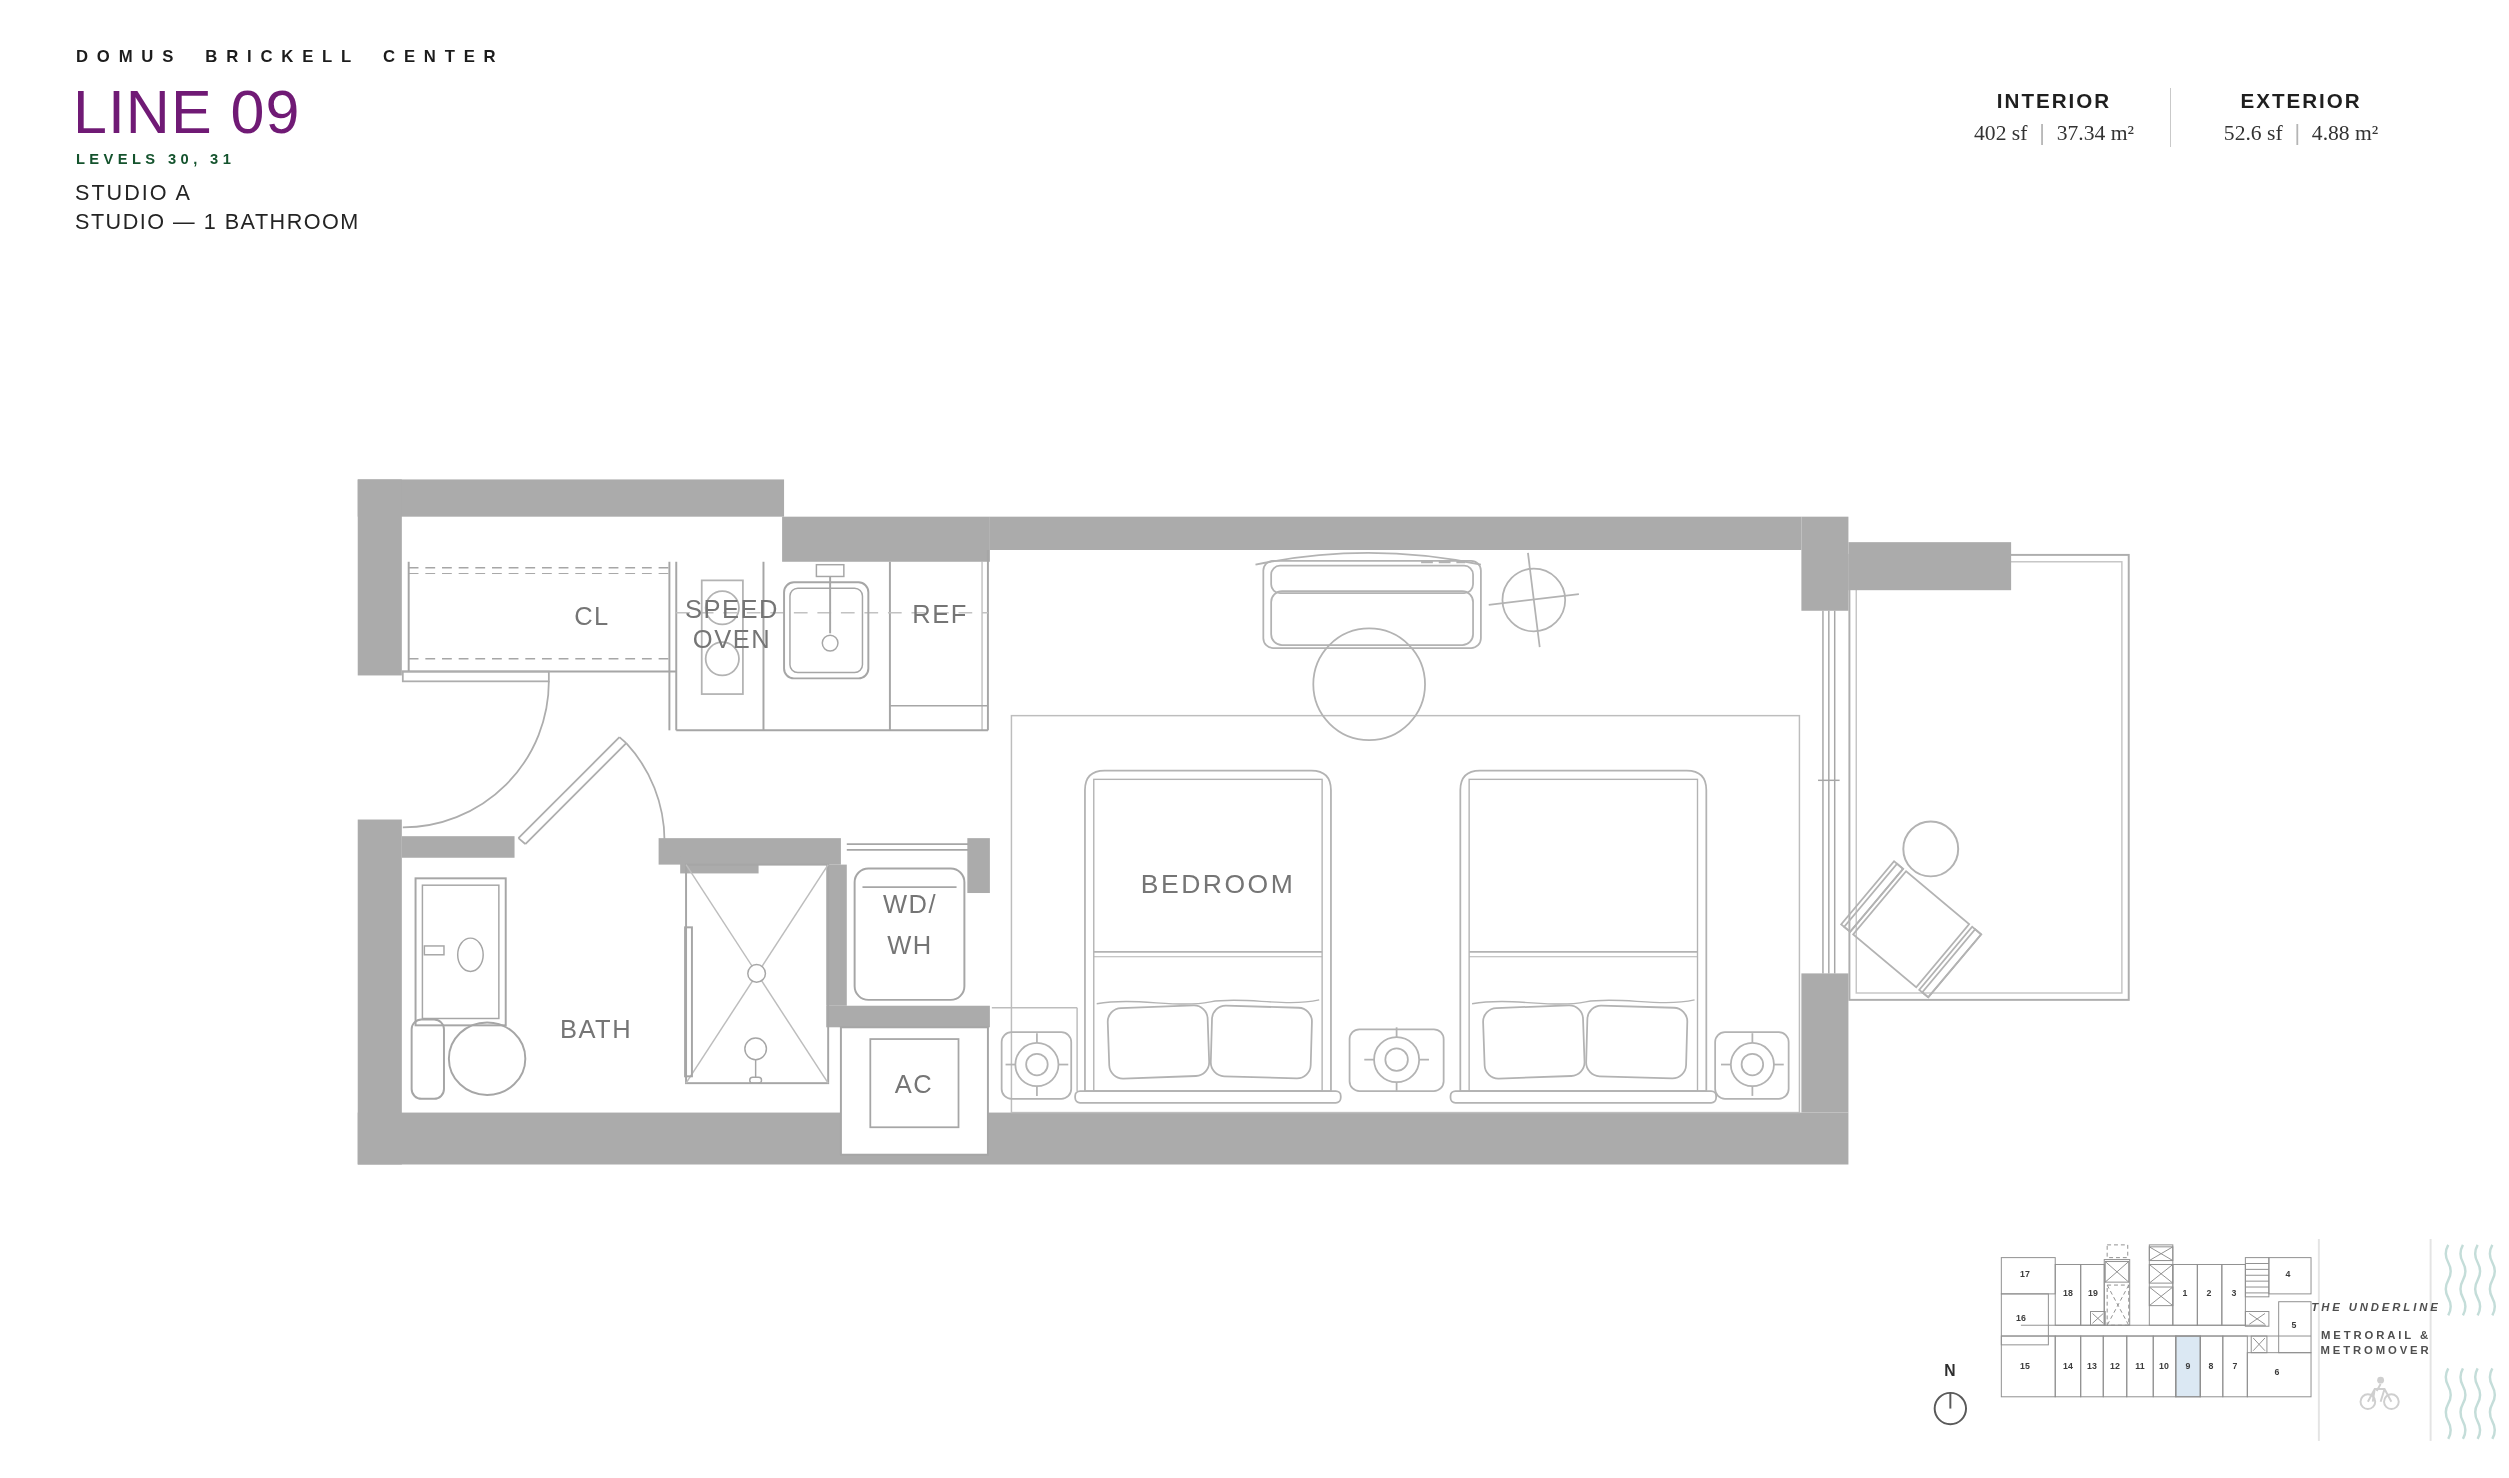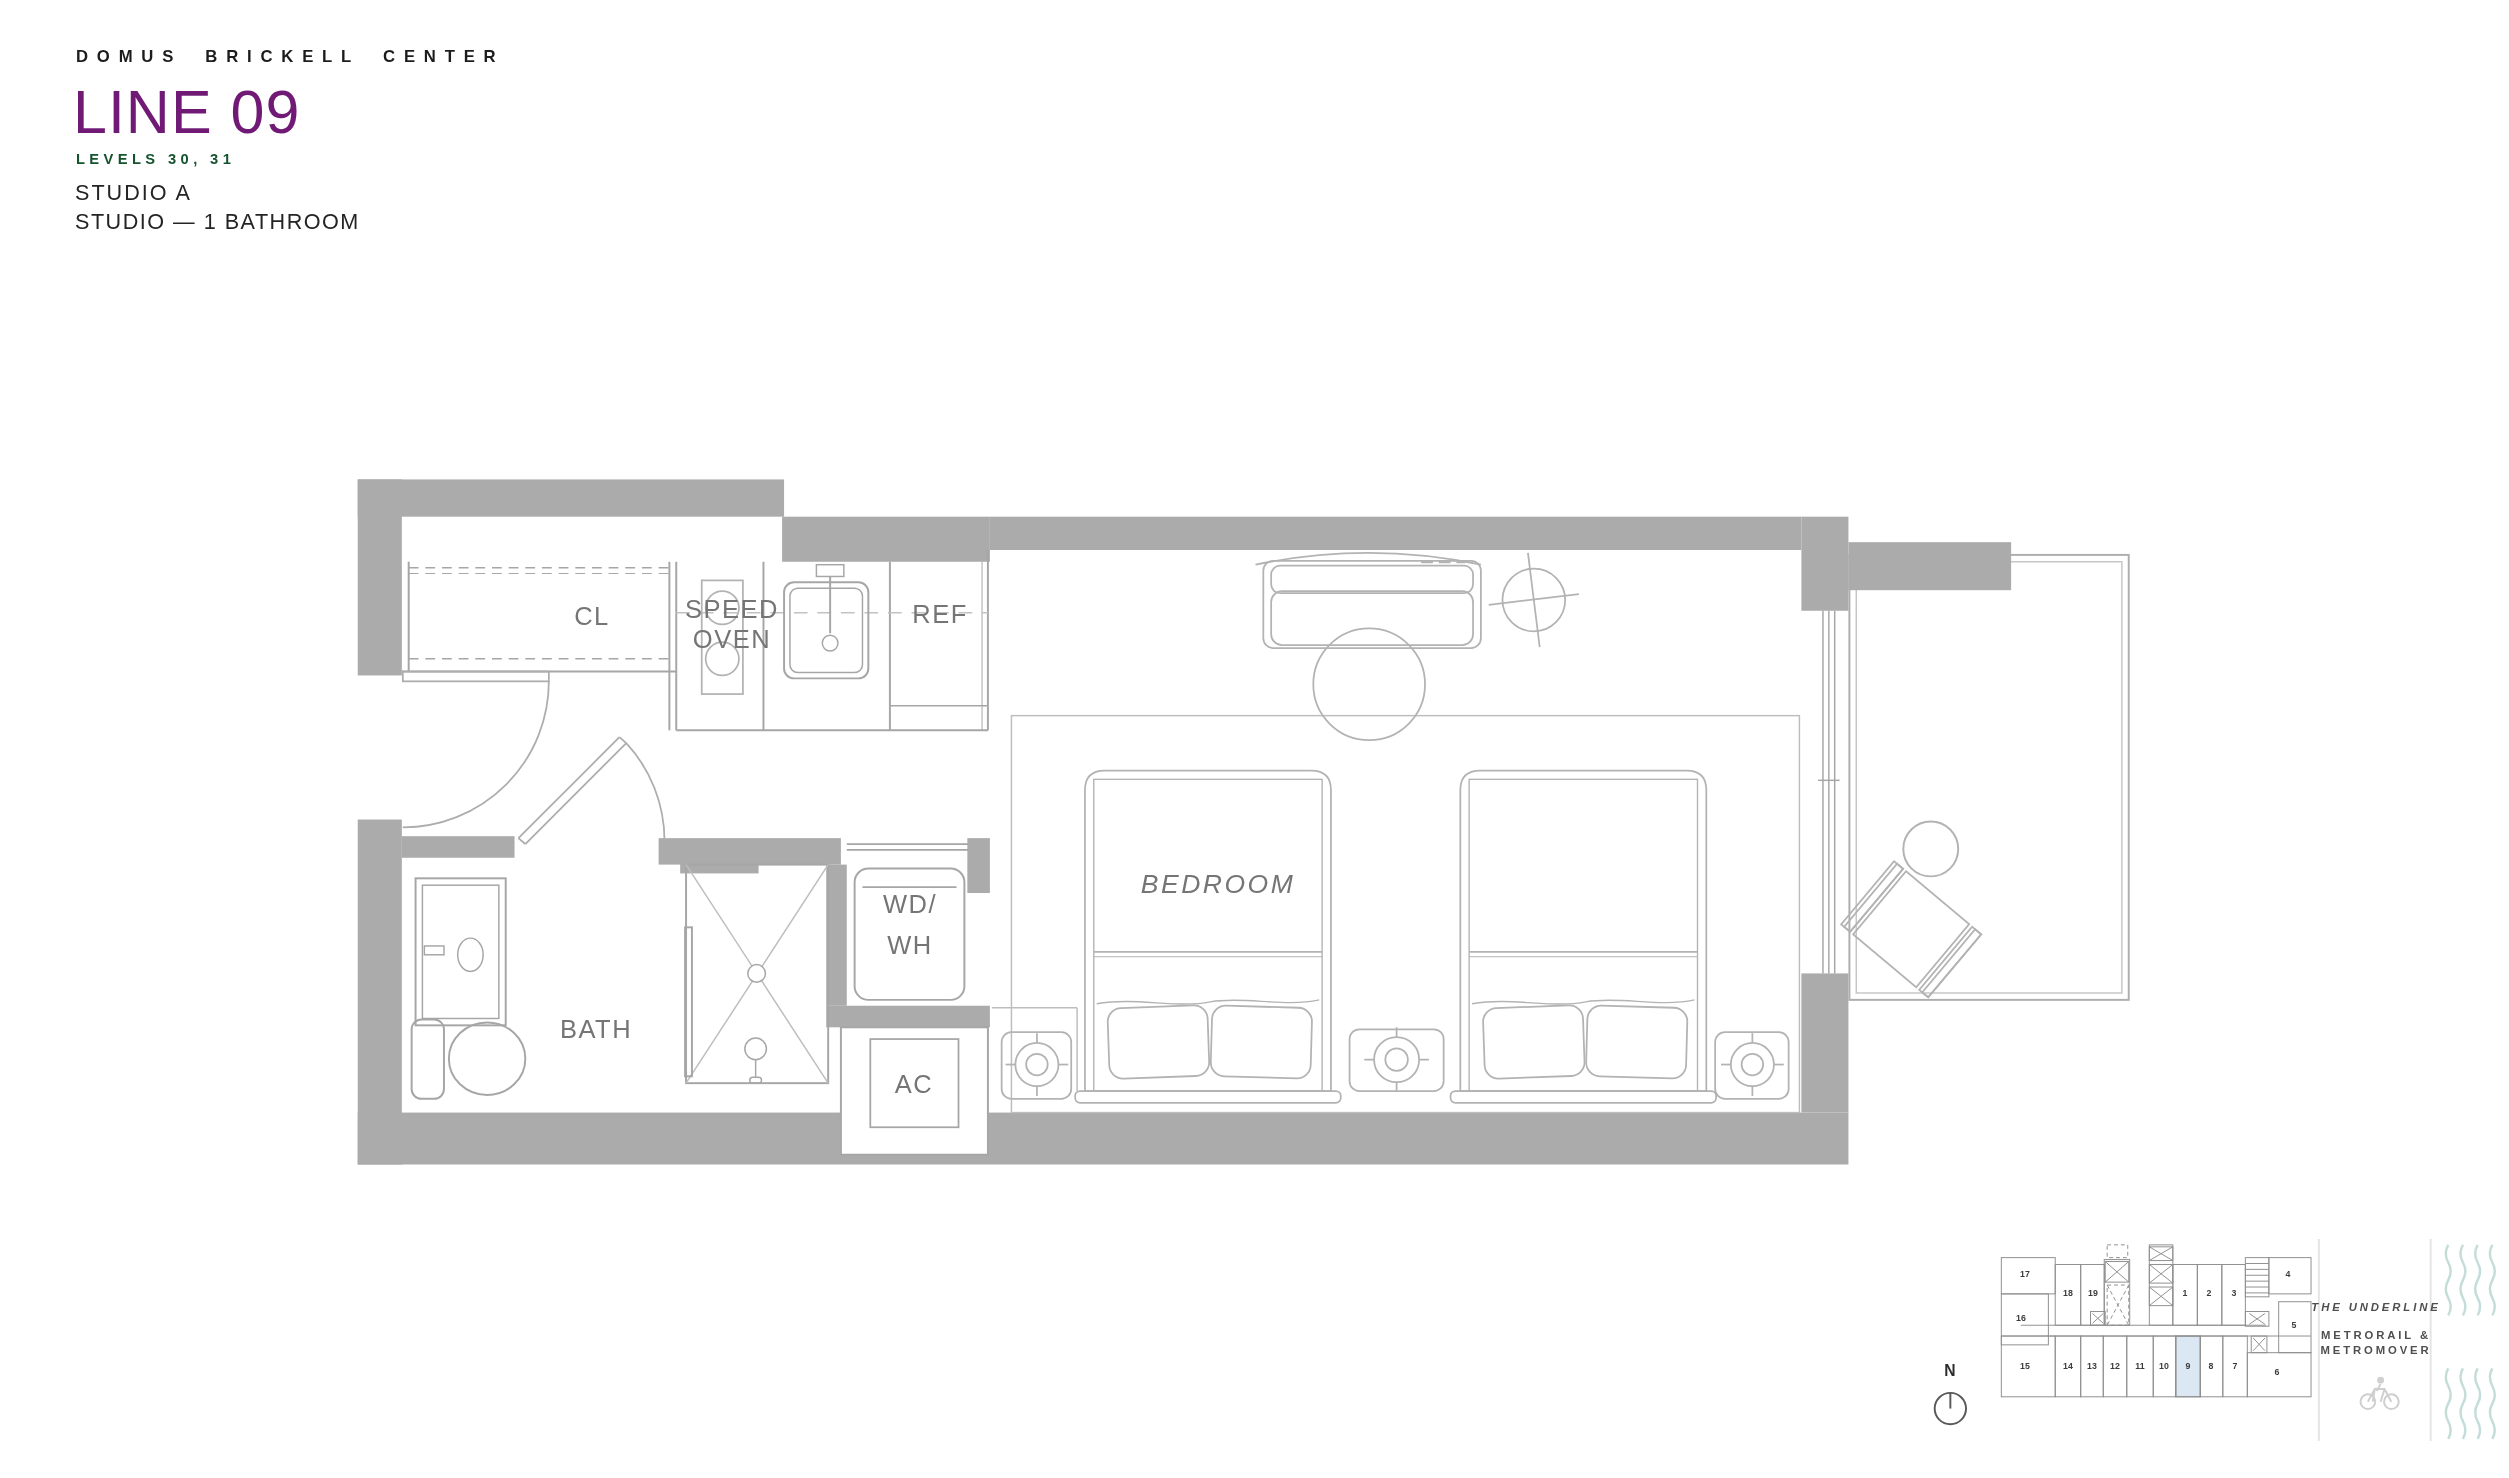--- a/index.html
+++ b/index.html
@@ -329,28 +329,43 @@
       <path d="M21,8 L17,15"></path>
     </g>
   </svg>
 
   <div class="abs brand">DOMUS BRICKELL CENTER</div>
   <div class="abs title">LINE 09</div>
   <div class="abs levels">LEVELS 30, 31</div>
   <div class="abs unitname">STUDIO A</div>
   <div class="abs unittype">STUDIO — 1 BATHROOM</div>
 
+  <div class="abs stats">
+    <div class="stat-col interior">
+      <div class="stat-label">INTERIOR</div>
+      <div class="stat-values">
+        <span>402 sf</span><span class="stat-sep">|</span><span>37.34 m²</span>
+      </div>
+    </div>
+    <div class="stat-divider"></div>
+    <div class="stat-col exterior">
+      <div class="stat-label">EXTERIOR</div>
+      <div class="stat-values">
+        <span>52.6 sf</span><span class="stat-sep">|</span><span>4.88 m²</span>
+      </div>
+    </div>
+  </div>
 
   <div class="abs plan-label" style="left:592px;top:608px;">CL</div>
   <div class="abs plan-label lh31" style="left:732px;top:616px;">
     <span>SPEED</span>
       <span>OVEN</span>
   </div>
   <div class="abs plan-label" style="left:940px;top:606px;">REF</div>
-  <div class="abs plan-label lbl-bedroom" style="left:1218px;top:876px;font-style:italic;">BEDROOM</div>
+  <div class="abs plan-label lbl-bedroom" style="left:1218px;top:876px;">BEDROOM</div>
   <div class="abs plan-label" style="left:596px;top:1021px;">BATH</div>
   <div class="abs plan-label lh42" style="left:910px;top:917px;">
     <span>WD/</span>
       <span>WH</span>
   </div>
   <div class="abs plan-label" style="left:914px;top:1076px;">AC</div>
 
   <div class="abs kp-n" style="left:1950px;top:1363px;">N</div>
   <div class="abs kp-label" style="left:2025px;top:1266px;">17</div>
   <div class="abs kp-label" style="left:2021px;top:1310px;">16</div>

